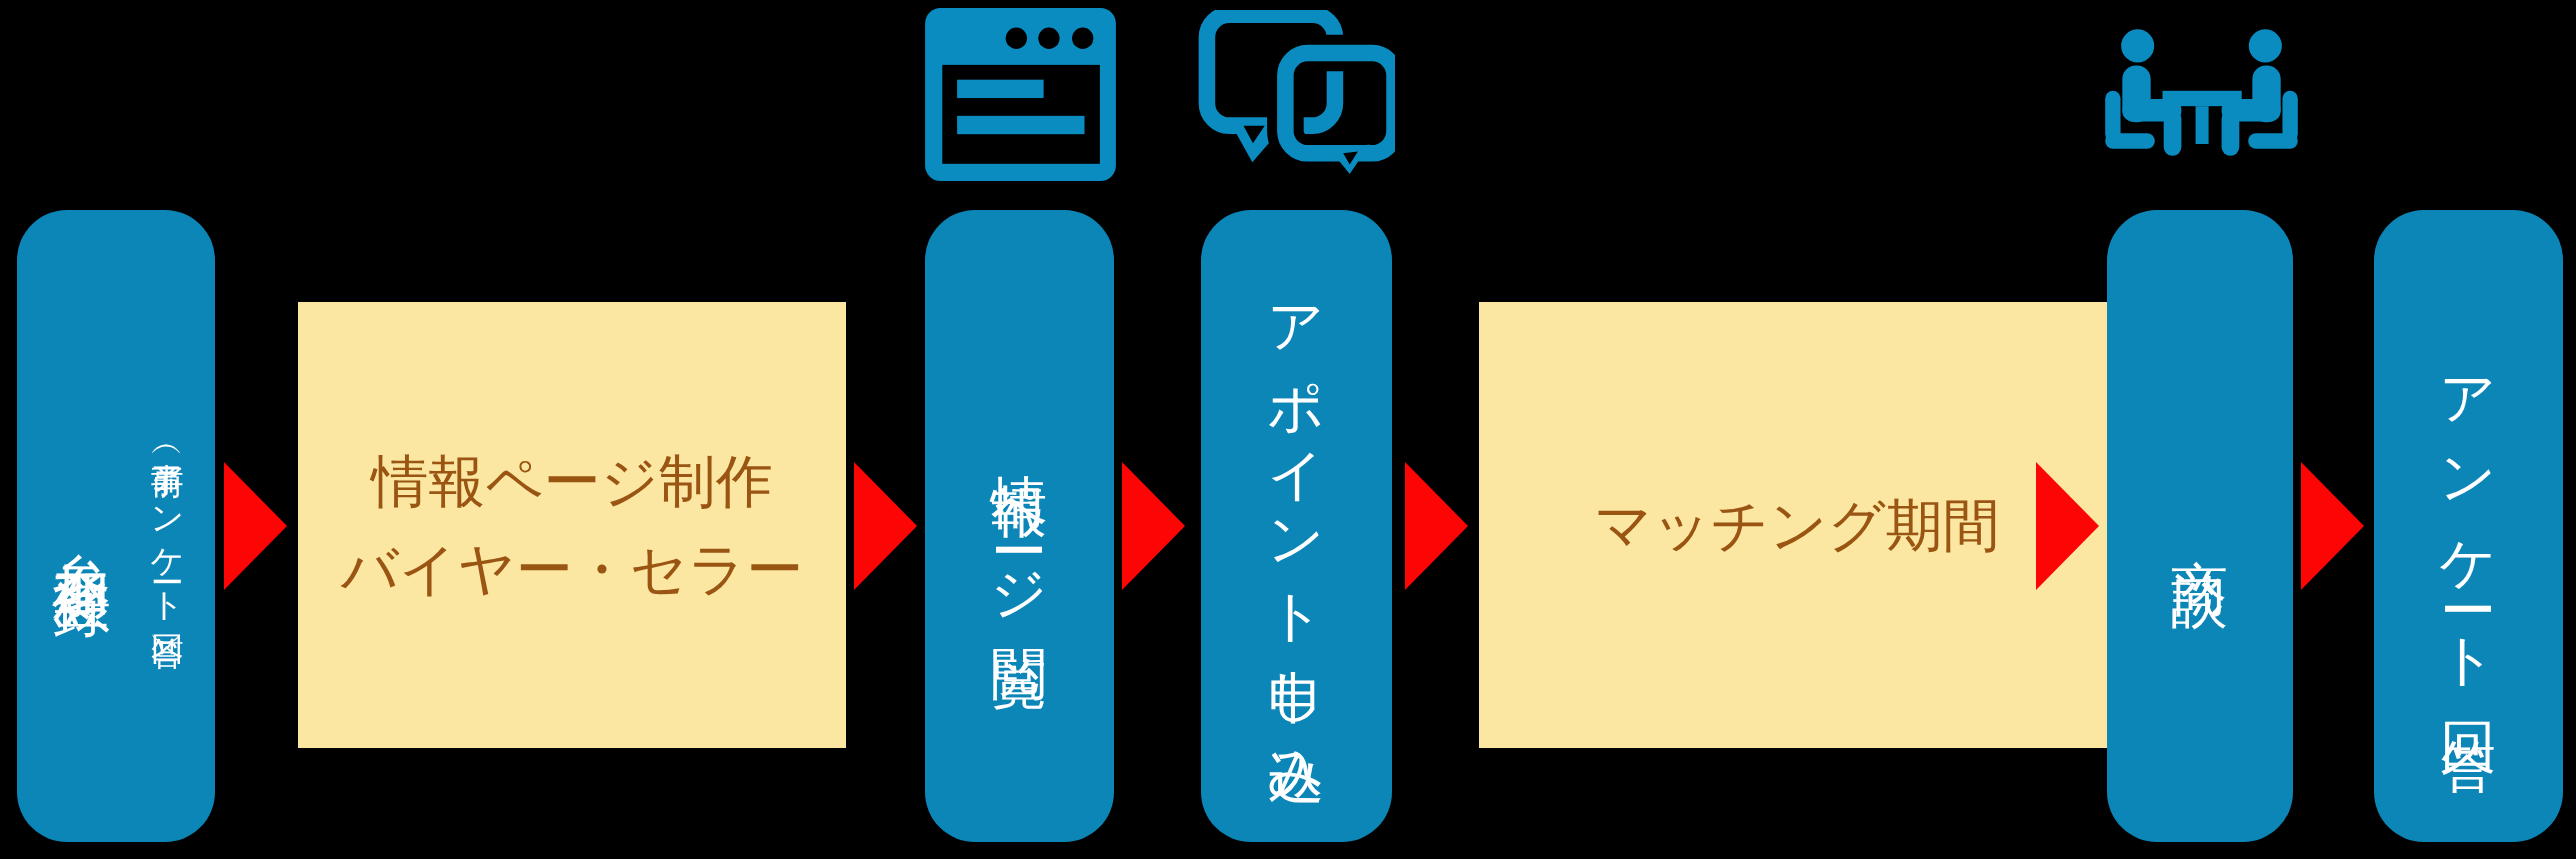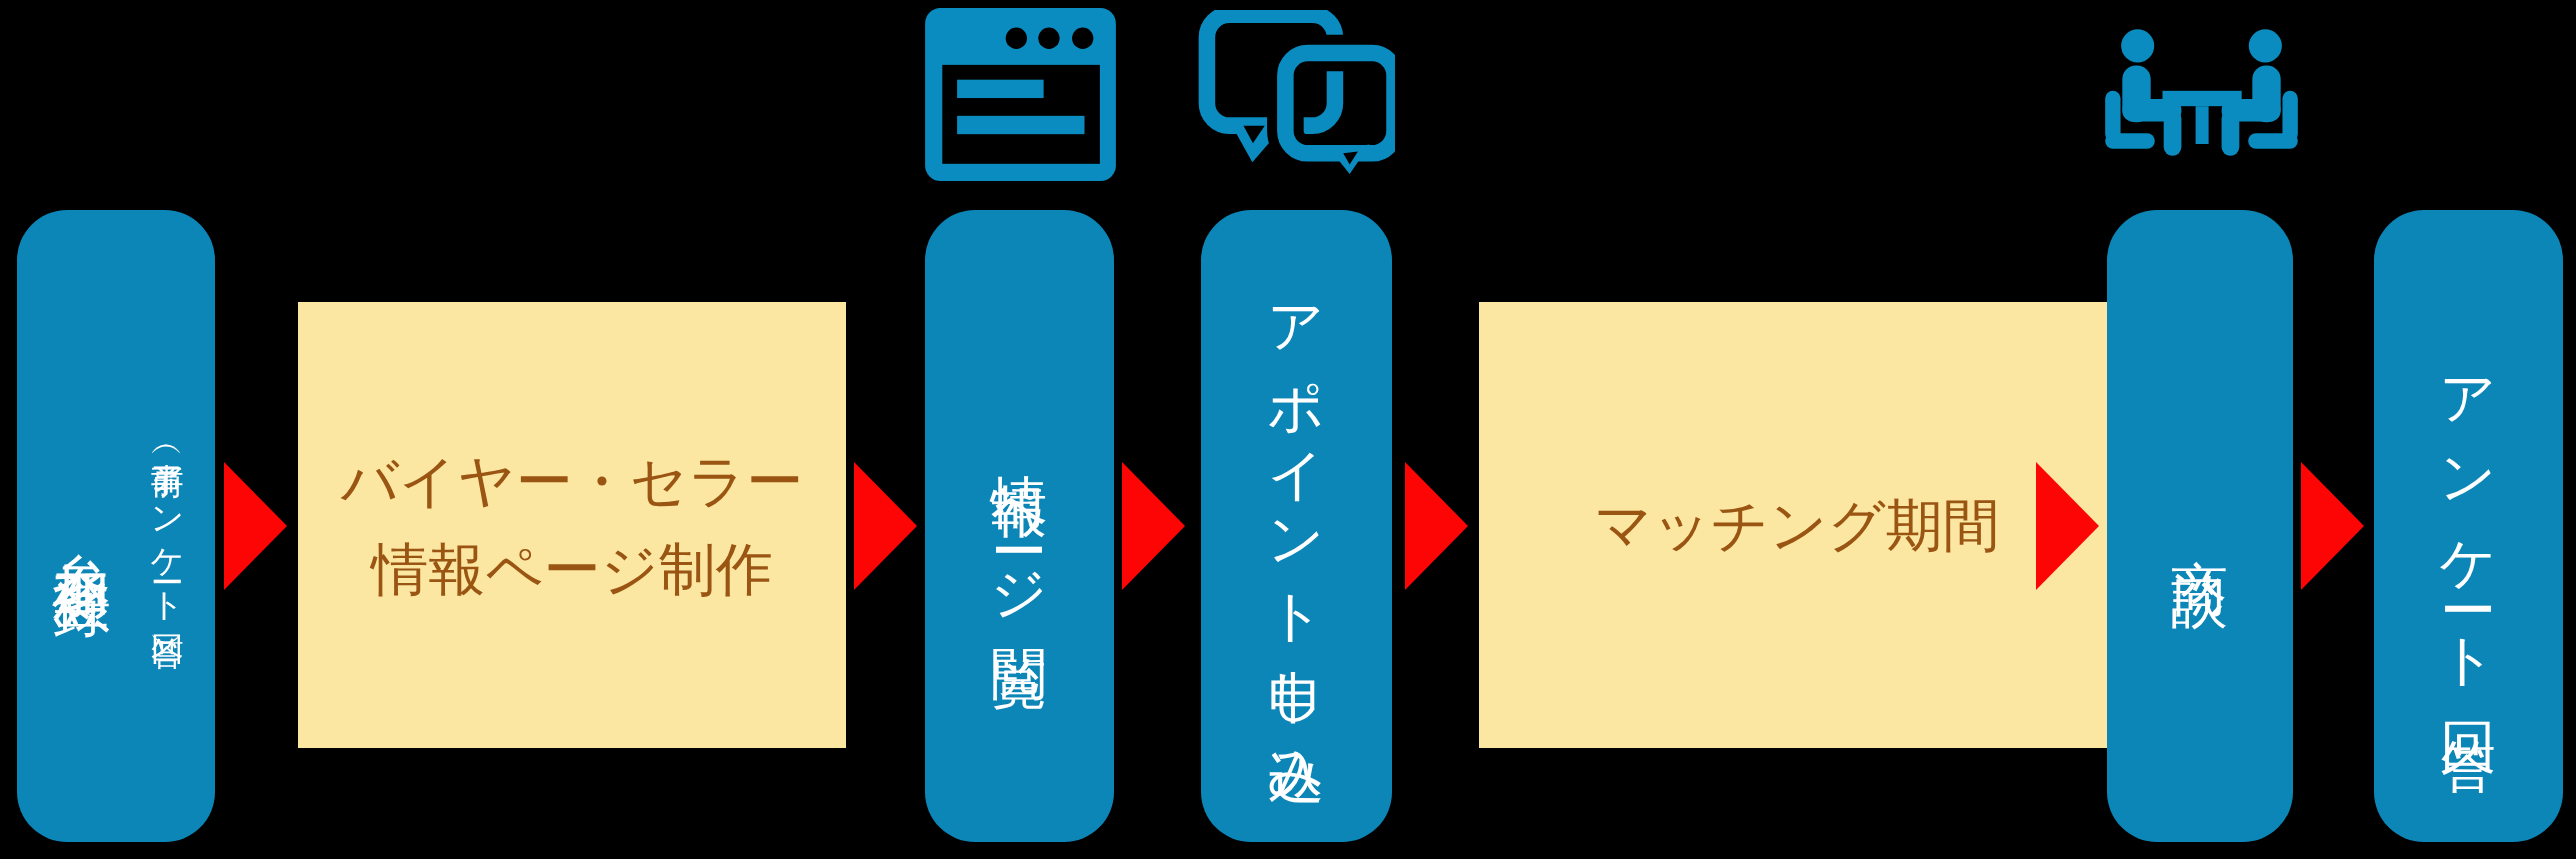--- a/index.html
+++ b/index.html
@@ -76,22 +76,22 @@
 <div id="canvas">
 
   <div class="blue-box twocol" style="left:16.6px; width:198px;">
     <div class="vtext vtext-main">参加登録</div>
     <div class="vtext vtext-sub">（事前アンケート回答）</div>
   </div>
 
   <div class="arrow" style="left:224px;"></div>
 
   <div class="yellow-box" style="left:298px; width:548px;">
+    <div>情報ページ制作</div>
     <div>バイヤー・セラー</div>
-    <div>情報ページ制作</div>
   </div>
 
   <div class="arrow" style="left:854px;"></div>
 
   <svg class="icon" style="left:925px; top:8.3px;" width="191" height="173" viewBox="0 0 322 292">
     <rect x="0" y="0" width="322" height="292" rx="26" fill="#0a8cc0"></rect>
     <circle cx="154" cy="51" r="18" fill="#000000"></circle>
     <circle cx="209" cy="51" r="18" fill="#000000"></circle>
     <circle cx="266" cy="51" r="18" fill="#000000"></circle>
     <rect x="29" y="96" width="266" height="167" fill="#000000"></rect>

